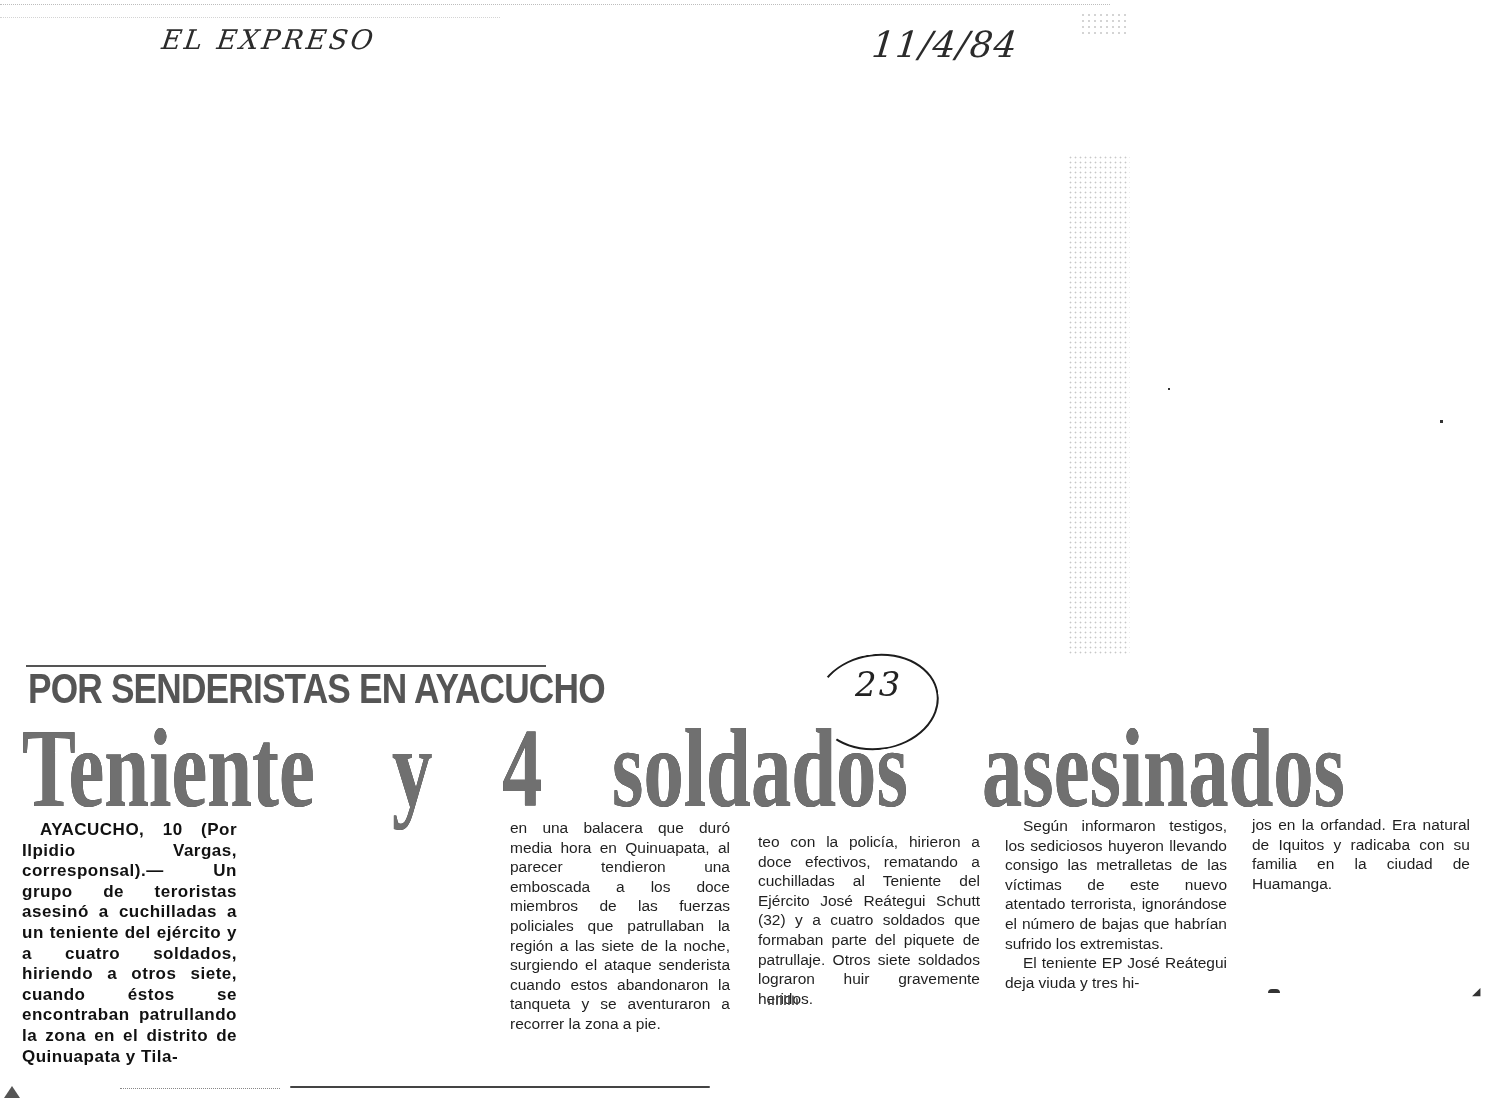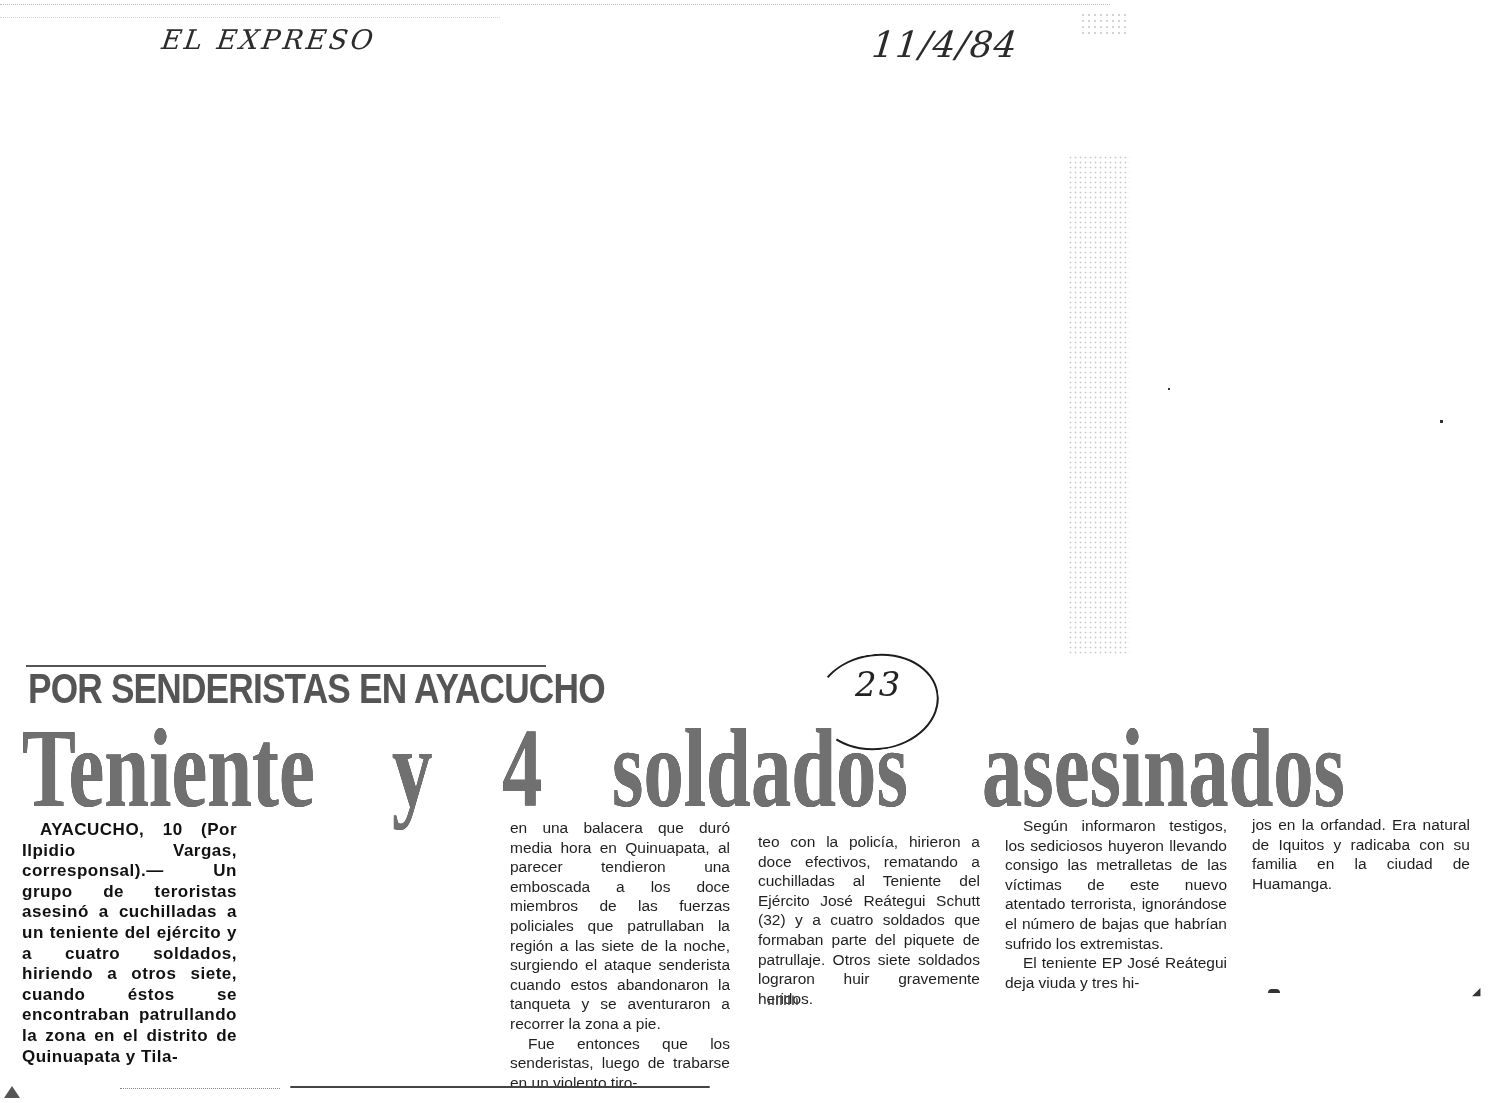--- a/index.html
+++ b/index.html
@@ -150,21 +150,20 @@
 
 <div class="col col-bold c1">
   <p class="lead indent">AYACUCHO, 10 (Por Ilpidio Vargas, corresponsal).— Un grupo de teroristas asesinó a cuchilladas a un teniente del ejército y a cuatro soldados, hiriendo a otros siete, cuando éstos se encontraban patrullando la zona en el distrito de Quinuapata y Tila-</p>
 </div>
 
 <div class="col c2">
 </div>
 
 <div class="col c3">
   <p>en una balacera que duró media hora en Quinuapata, al parecer tendieron una emboscada a los doce miembros de las fuerzas policiales que patrullaban la región a las siete de la noche, surgiendo el ataque senderista cuando estos abandonaron la tanqueta y se aventuraron a recorrer la zona a pie.</p>
-  <p class="indent">Fue entonces que los senderistas, luego de trabarse en un violento tiro-</p>
 </div>
 
 <div class="col c4">
   <p>teo con la policía, hirieron a doce efectivos, rematando a cuchilladas al Teniente del Ejército José Reátegui Schutt (32) y a cuatro soldados que formaban parte del piquete de patrullaje. Otros siete soldados lograron huir gravemente heridos.</p>
 </div>
 
 <div class="col c5">
   <p class="indent">Según informaron testigos, los sediciosos huyeron llevando consigo las metralletas de las víctimas de este nuevo atentado terrorista, ignorándose el número de bajas que habrían sufrido los extremistas.</p>
   <p class="indent">El teniente EP José Reátegui deja viuda y tres hi-</p>
 </div>

